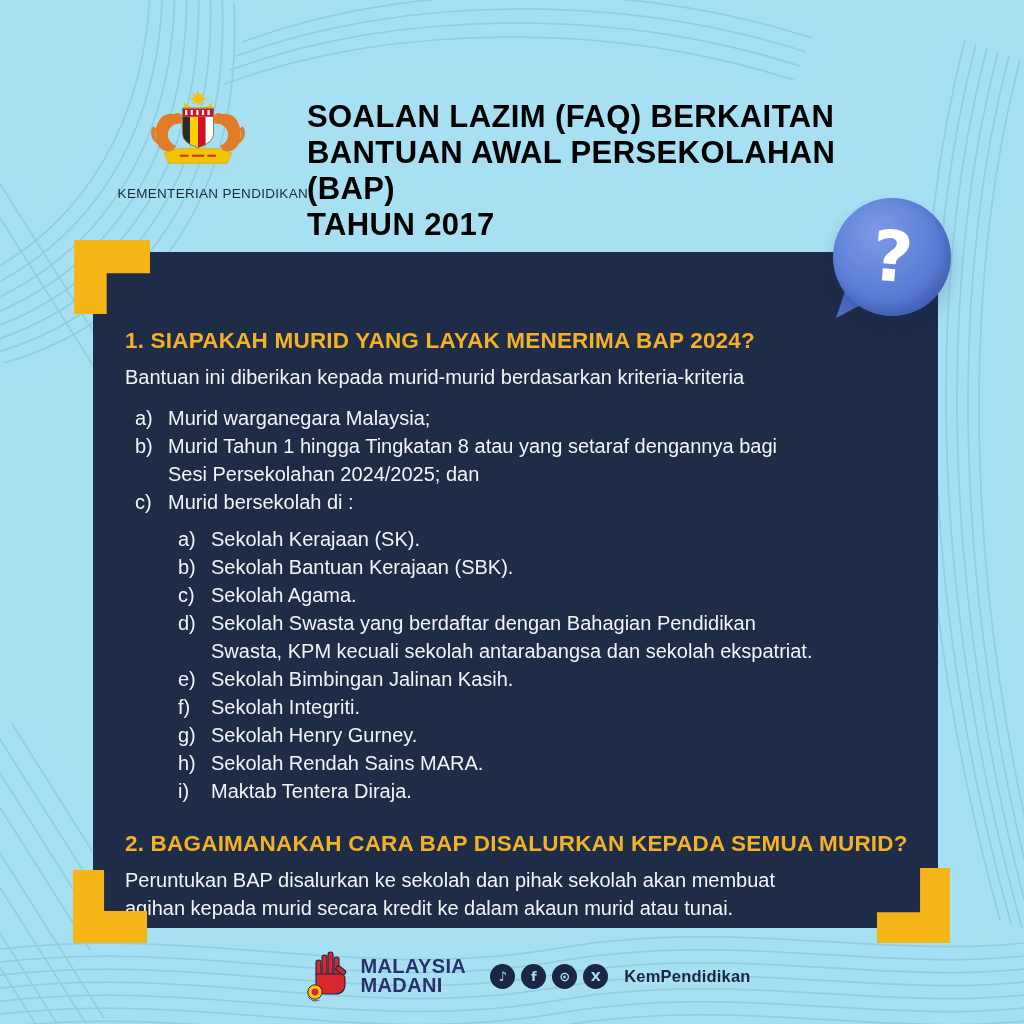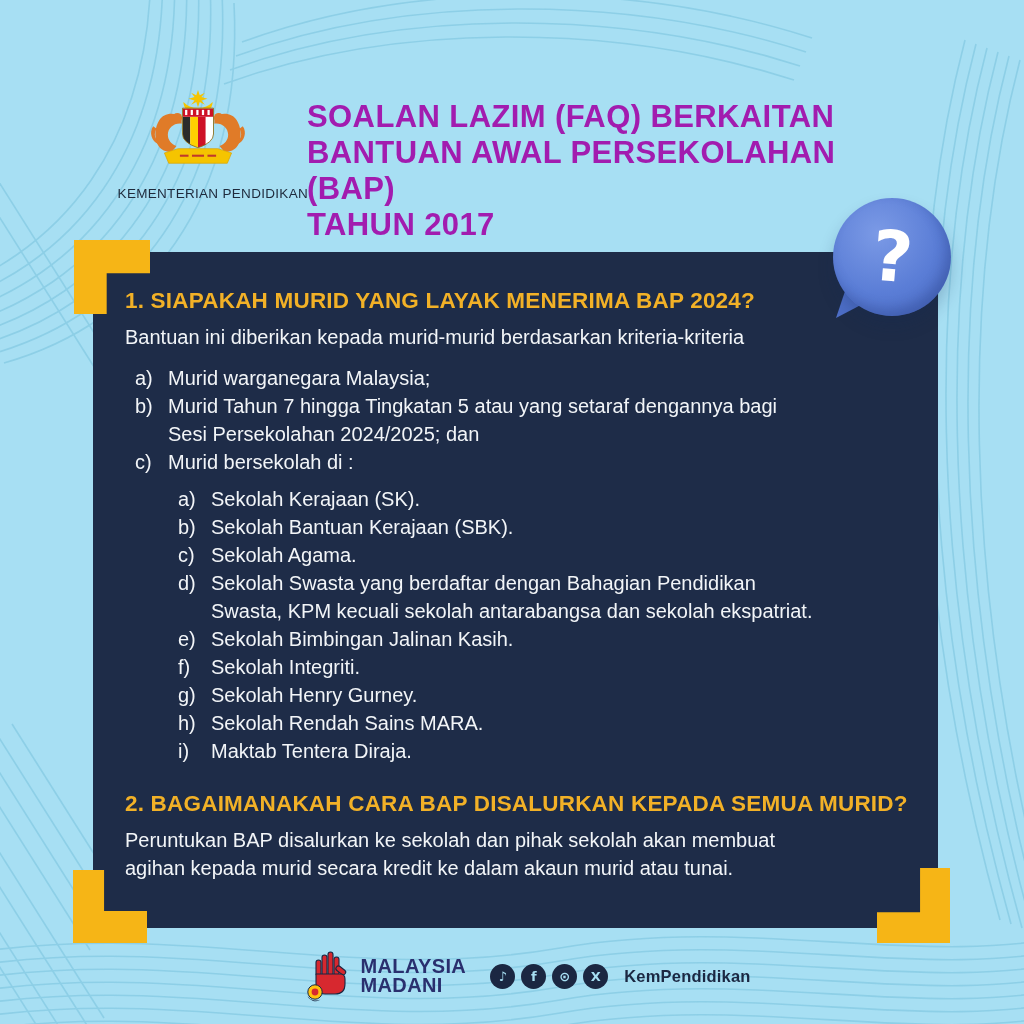--- a/index.html
+++ b/index.html
@@ -5,21 +5,21 @@
   html,body{margin:0;padding:0;background:#7fb8cf;}
   .stage{position:relative;width:1024px;height:1024px;overflow:hidden;
          background:#A7DFF3;font-family:"Liberation Sans",sans-serif;}
   .bg-lines{position:absolute;left:0;top:0;width:1024px;height:1024px;}
 
   
   .crest{position:absolute;left:142px;top:84px;width:112px;height:100px;}
   .ministry-label{position:absolute;left:88px;top:186px;width:220px;text-align:right;
                   font-size:13.5px;font-weight:400;color:#1E2A3C;letter-spacing:.3px;}
   .poster-title{position:absolute;left:307px;top:99px;width:620px;
-                font-size:31px;font-weight:800;color:#a21caf;line-height:1.16;letter-spacing:.4px;}
+                font-size:31px;font-weight:800;color:#000000;line-height:1.16;letter-spacing:.4px;}
 
   
   .corner{position:absolute;background:#F6B516;z-index:4;}
   .c-tl{left:74px;top:240px;width:76px;height:74px;
         clip-path:polygon(0 0,100% 0,100% 45%,43% 45%,43% 100%,0 100%);}
   .c-bl{left:73px;top:870px;width:74px;height:73px;
         clip-path:polygon(0 0,42% 0,42% 56%,100% 56%,100% 100%,0 100%);}
   .c-br{left:877px;top:868px;width:73px;height:75px;
         clip-path:polygon(59% 0,100% 0,100% 100%,0 100%,0 59%,59% 59%);}
 
@@ -28,21 +28,21 @@
                background:#4E6FC8;clip-path:polygon(0 100%,28% 8%,100% 42%);}
   .bubble{position:absolute;left:833px;top:198px;width:118px;height:118px;border-radius:50%;
           background:radial-gradient(circle at 38% 30%,#7B9AE6 0%,#5A7DD6 55%,#4A69C1 100%);
           box-shadow:0 10px 16px rgba(20,40,80,.22), inset -5px -7px 12px rgba(25,45,110,.28);
           display:flex;align-items:center;justify-content:center;z-index:6;}
   .bubble .q{color:#fff;font-size:70px;font-weight:800;font-family:"DejaVu Sans",sans-serif;
              transform:rotate(5deg);line-height:1;}
 
   
   .card{position:absolute;left:93px;top:252px;width:845px;height:676px;background:#1E2C48;z-index:3;}
-  .card-inner{padding:36px 28px 0 32px;color:#F2F5F8;}
+  .card-inner{padding:76px 28px 0 32px;color:#F2F5F8;}
   .q-heading{font-size:22.5px;font-weight:800;color:#F2B127;letter-spacing:.2px;line-height:26px;}
   .body-line{font-size:20px;line-height:28px;color:#F2F5F8;}
   .intro{margin-top:9px;}
   .rows{margin-top:13px;margin-left:10px;}
   .row{display:flex;align-items:flex-start;}
   .lbl{flex:none;width:33px;font-size:20px;line-height:28px;}
   .txt{flex:1;}
   .sub-rows{margin-left:43px;margin-top:9px;}
   .q2-block{margin-top:26px;}
   .q2-answer{margin-top:9px;}
@@ -185,21 +185,21 @@
       <div class="rows">
         <div class="row">
           <span class="lbl">a)</span>
           <span class="txt">
               <div class="body-line">Murid warganegara Malaysia;</div>
             </span>
         </div>
         <div class="row">
           <span class="lbl">b)</span>
           <span class="txt">
-            <div class="body-line">Murid Tahun 7 hingga Tingkatan 5 atau yang setaraf dengannya bagi</div>
+            <div class="body-line">Murid Tahun 1 hingga Tingkatan 8 atau yang setaraf dengannya bagi</div>
             <div class="body-line">Sesi Persekolahan 2024/2025; dan</div>
           </span>
         </div>
         <div class="row">
           <span class="lbl">c)</span>
           <span class="txt">
               <div class="body-line">Murid bersekolah di :</div>
             </span>
         </div>
 

